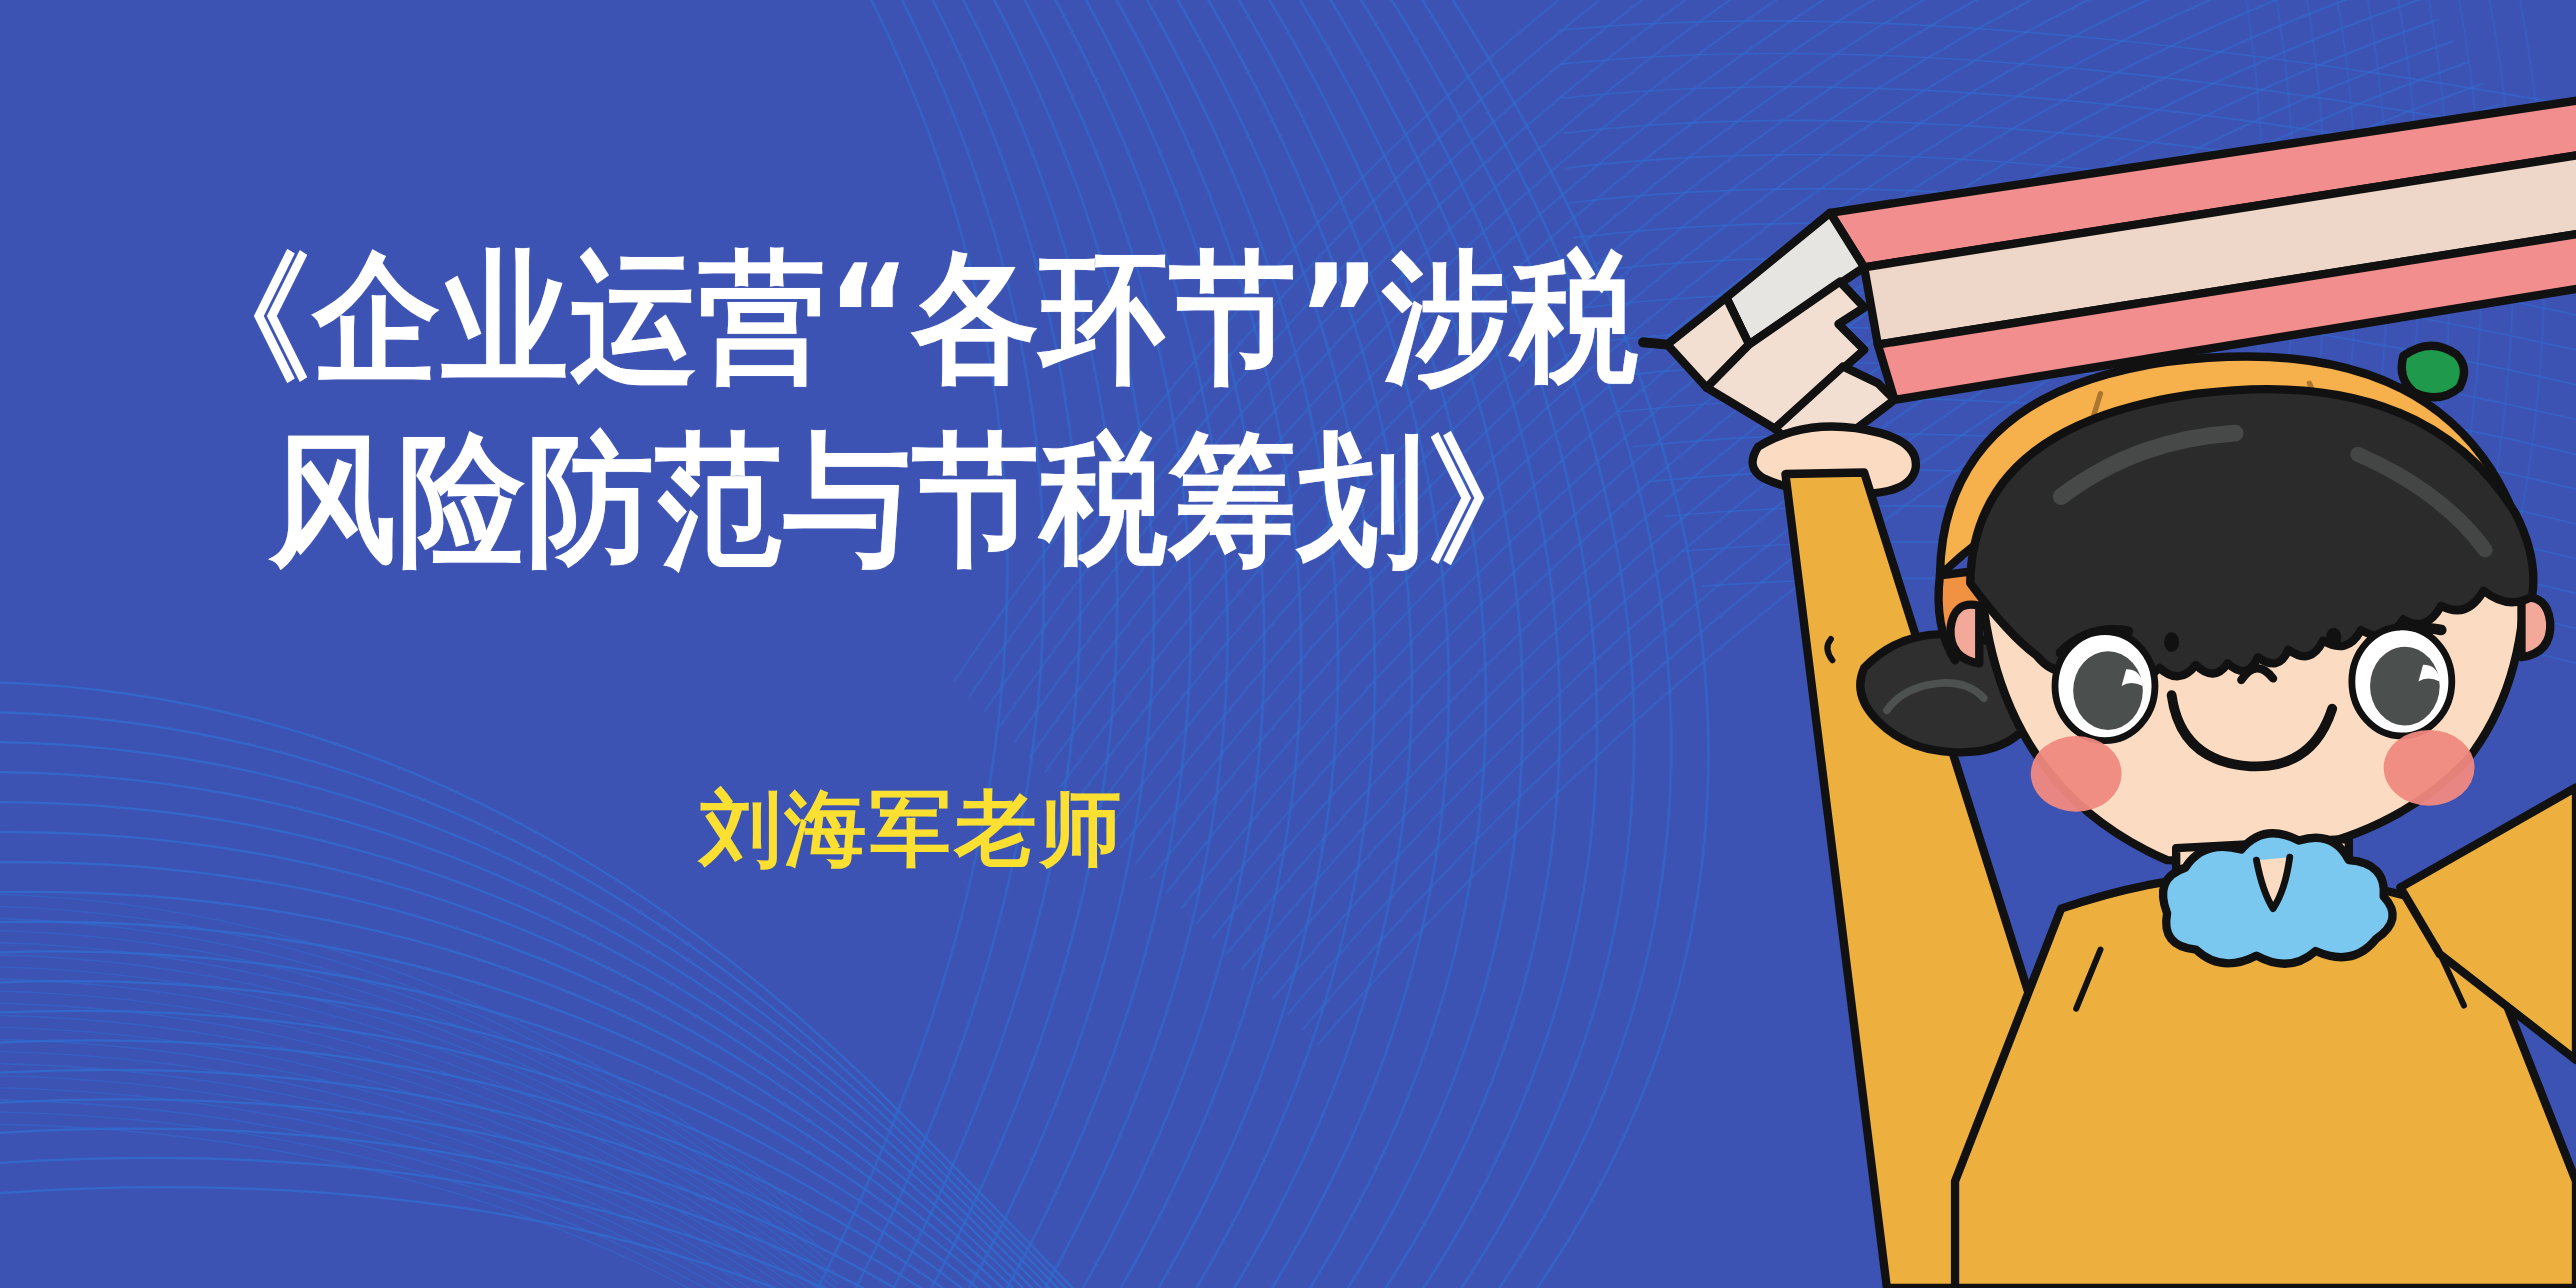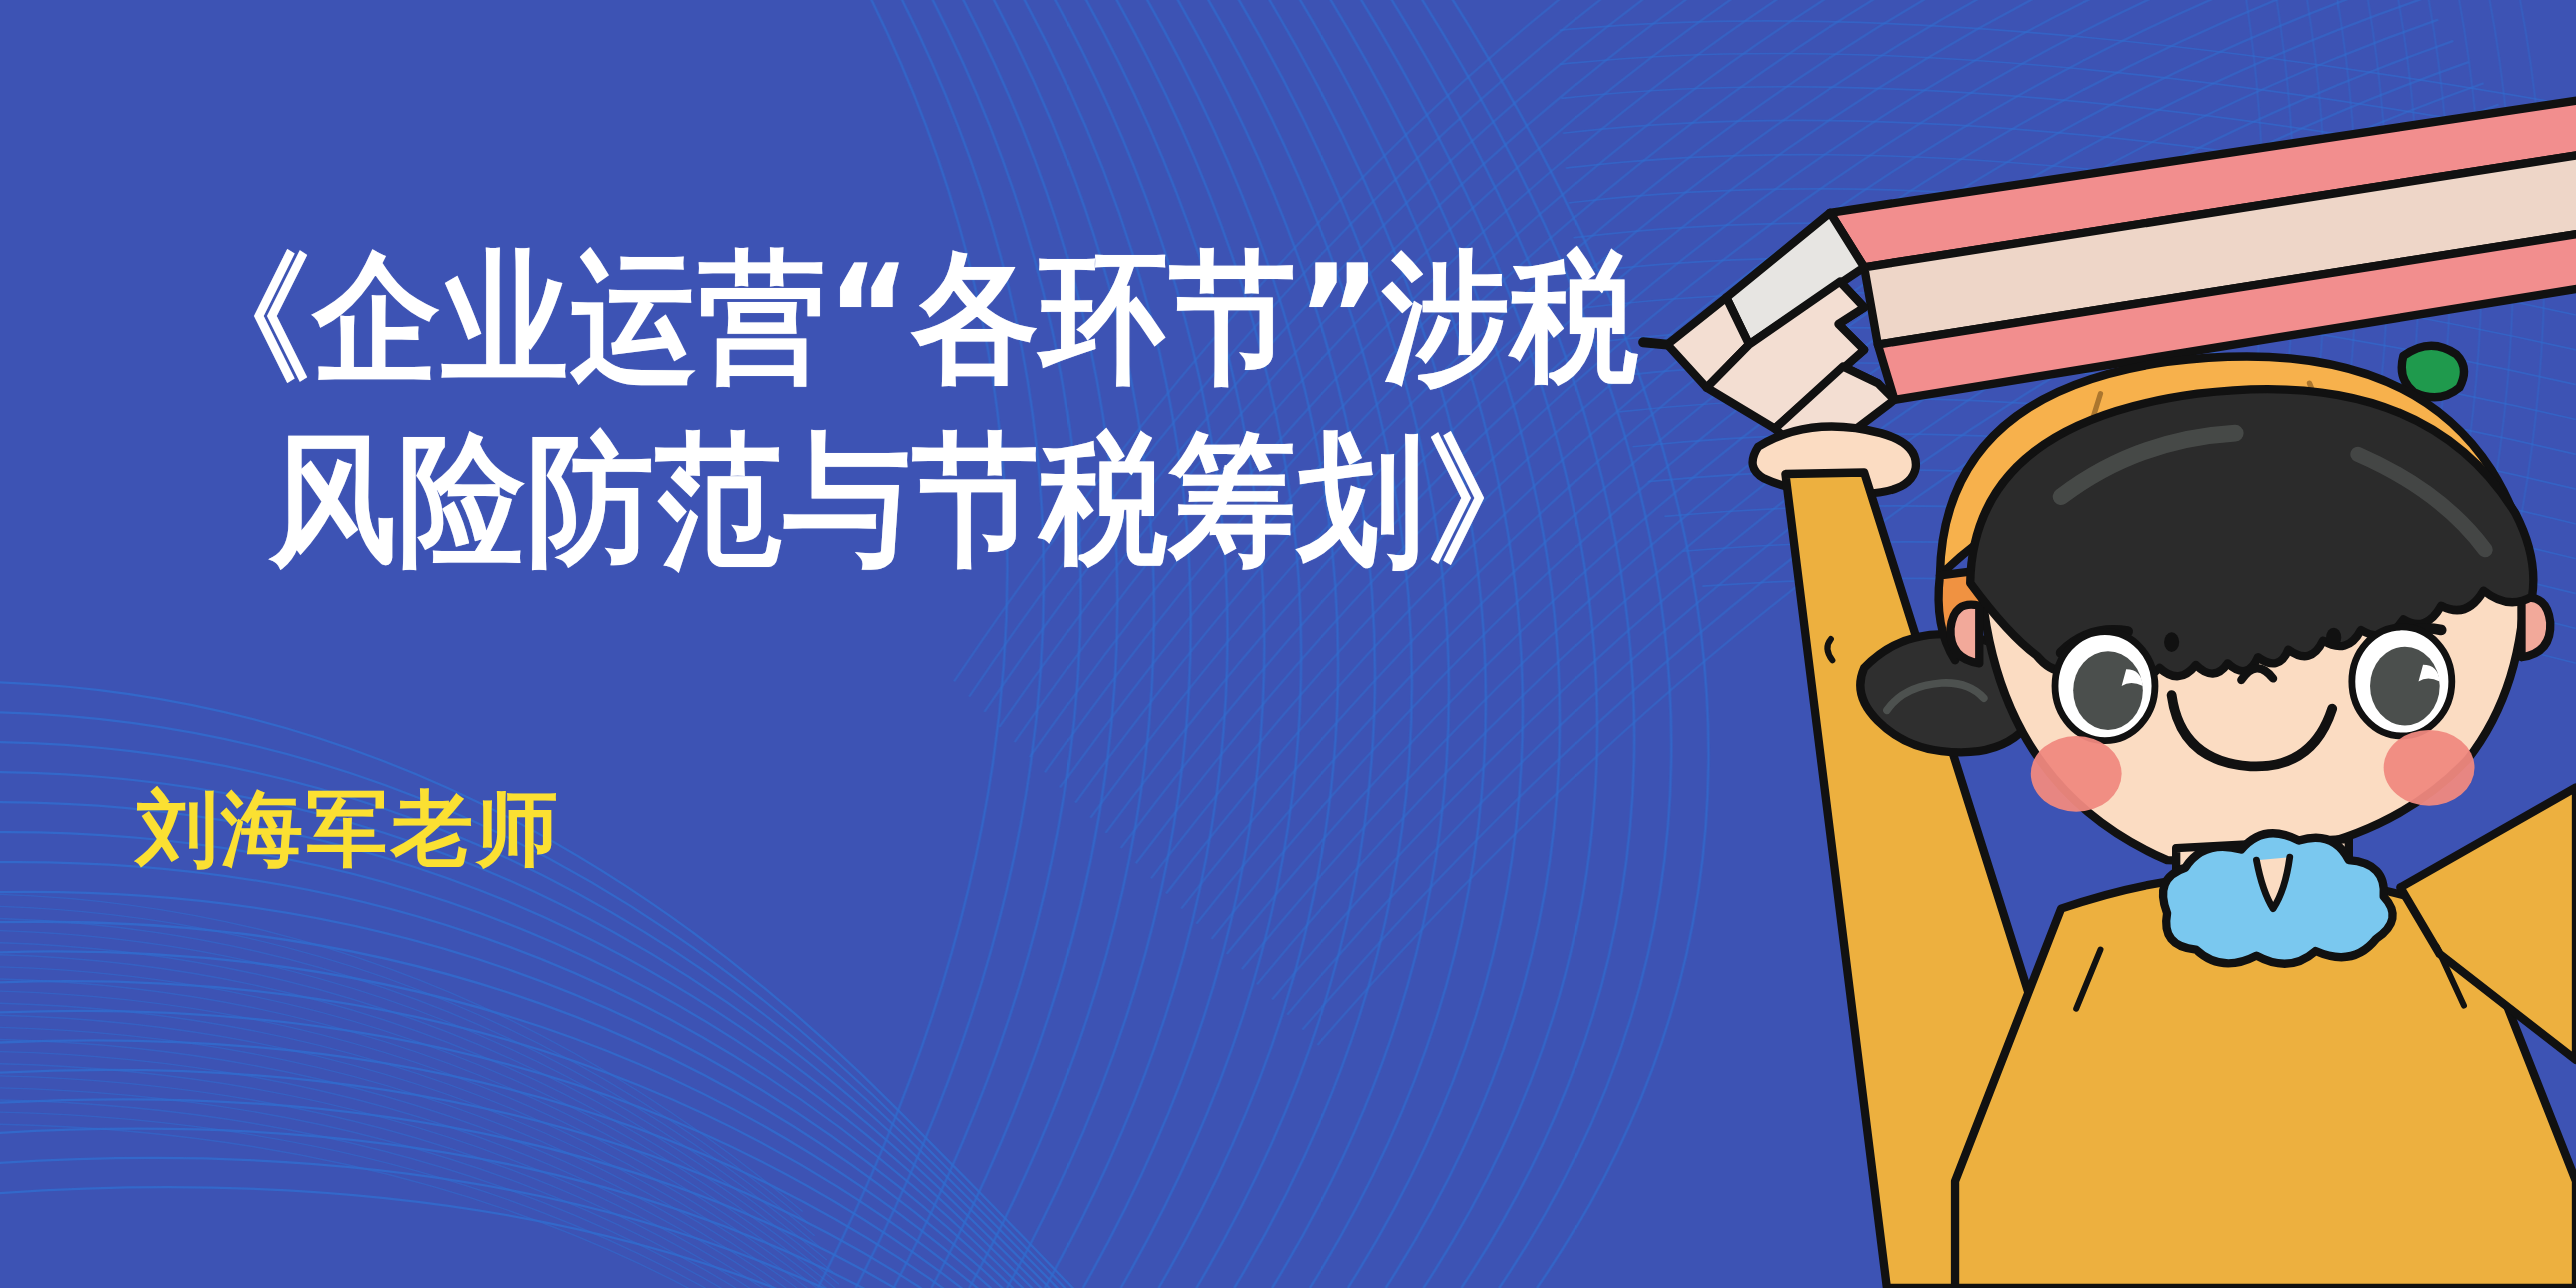--- a/index.html
+++ b/index.html
@@ -36,21 +36,21 @@
     transform-origin:center top;
     text-shadow:0 0 0.8px rgba(255,255,255,.6);
   }
   #title-line-2{ margin-top:19.7px; }
 
   
   #presenter-name{
     position:absolute;
     left:136px; top:780px;
     width:1552px;
-    text-align:left;
+    text-align:center;
     color:#fbe032;
     font-family:"DejaVu Sans","Liberation Sans",sans-serif;
     font-weight:700;
     font-size:82px;
     letter-spacing:3px;
     line-height:1.2;
     white-space:nowrap;
     z-index:30;
   }
 

